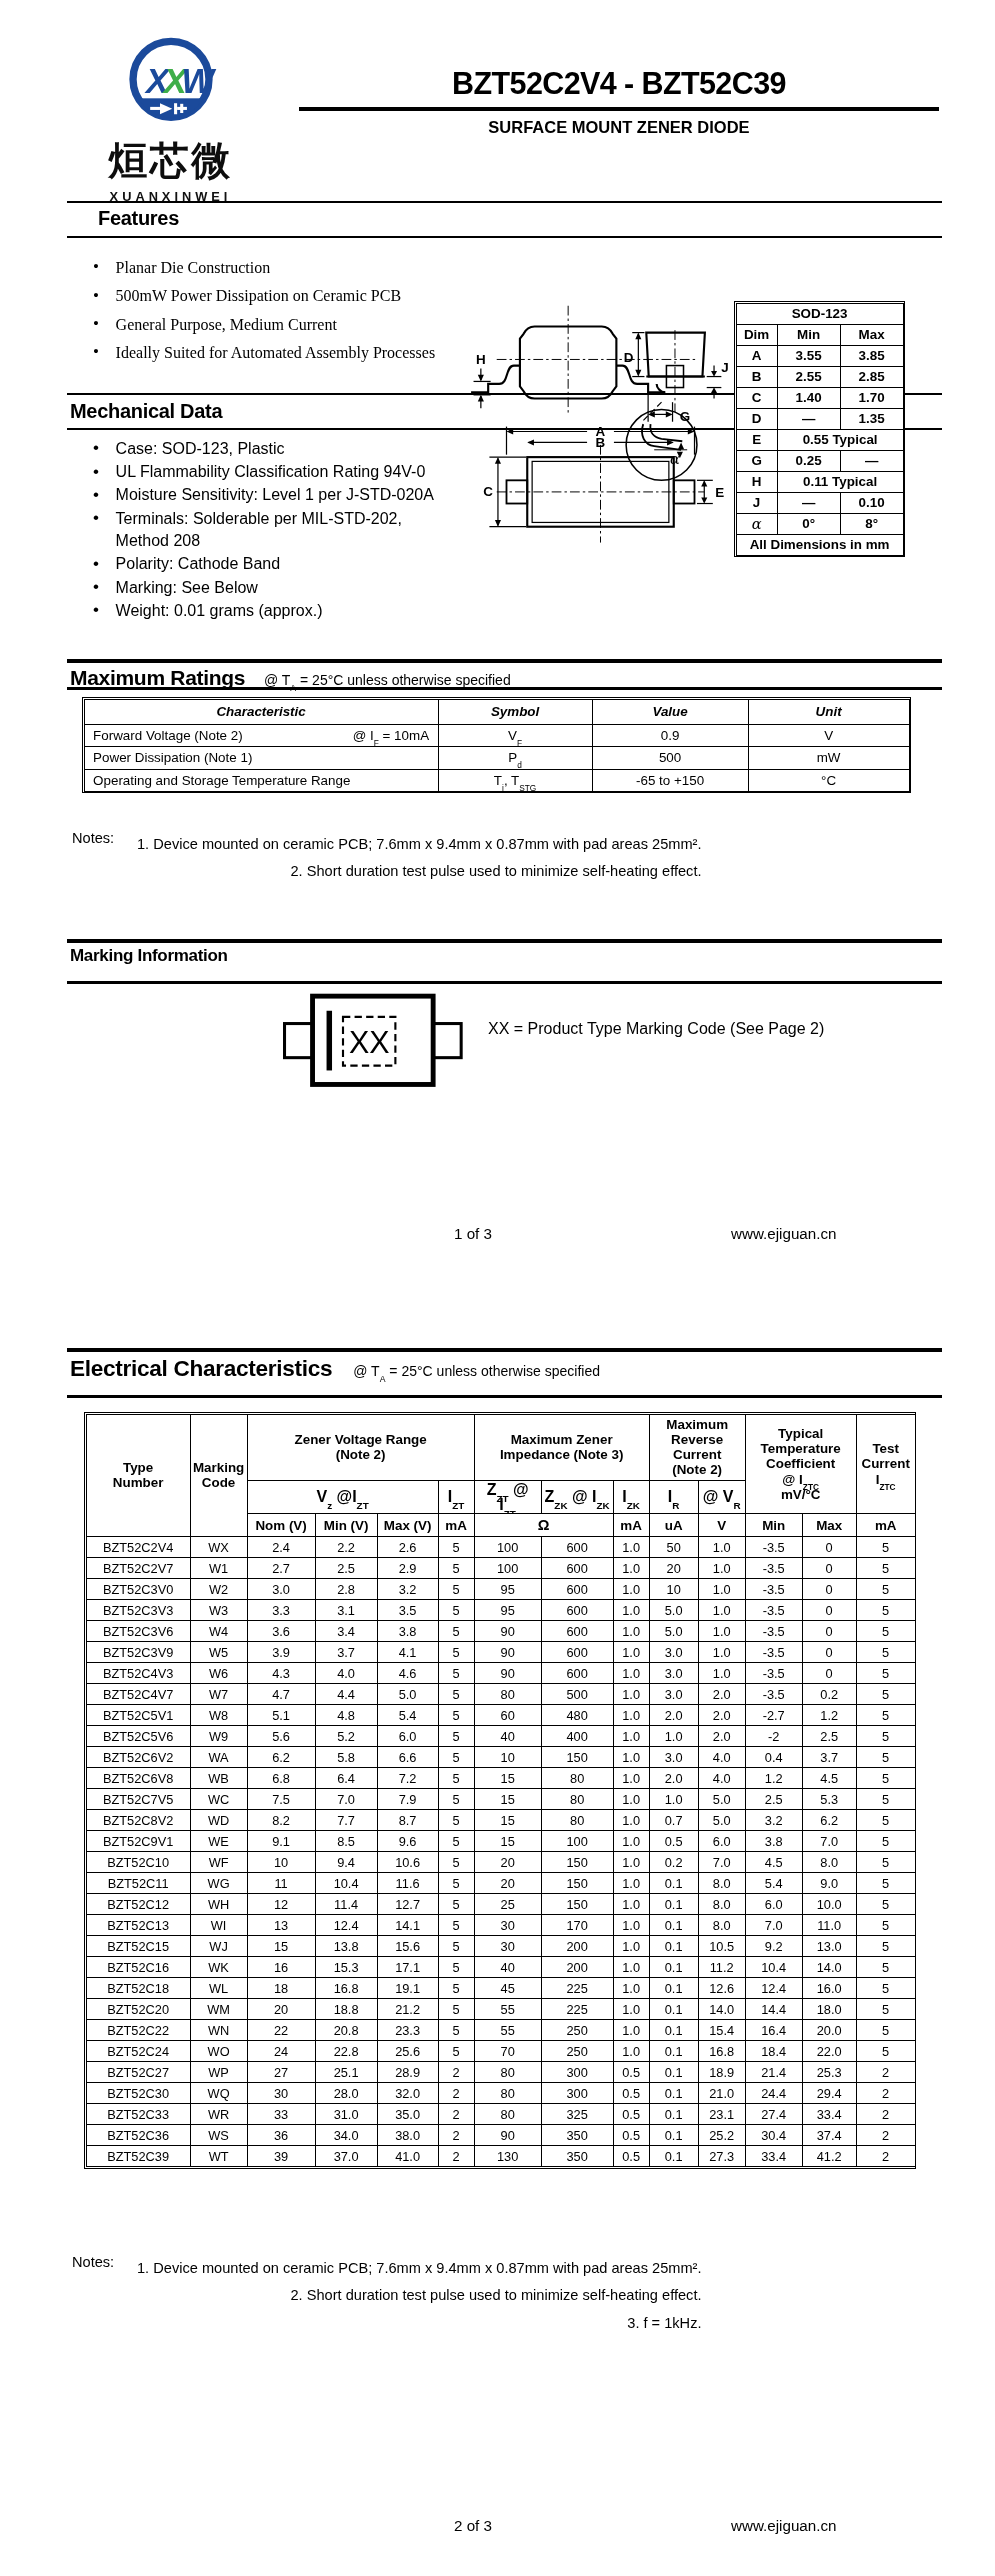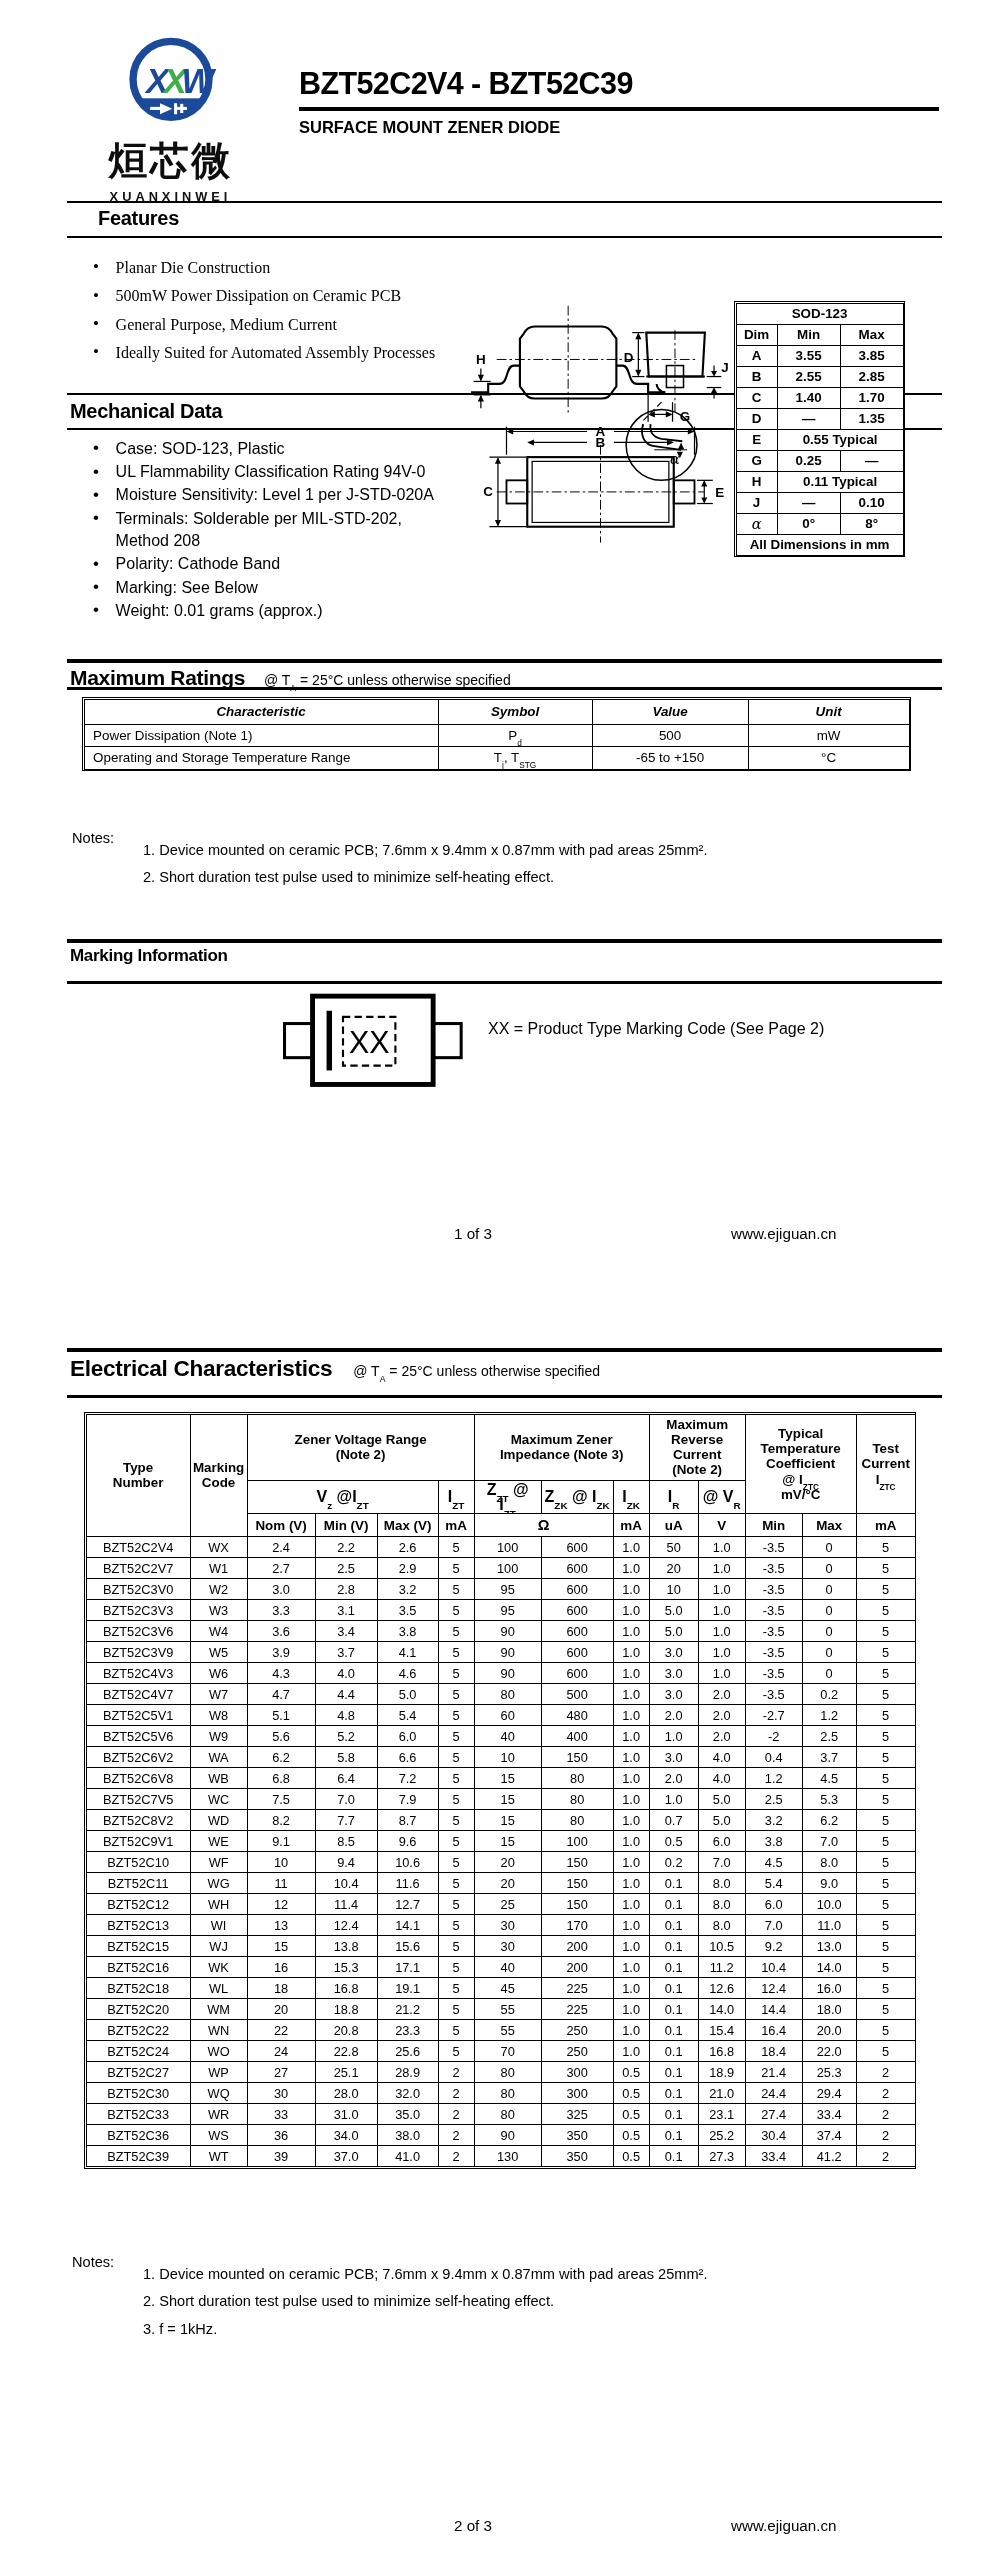--- a/index.html
+++ b/index.html
@@ -36,21 +36,21 @@
   .mr-table td.char .cwrap{display:flex;justify-content:space-between;align-items:center;}
   
   .ec-table th{font-size:13.4px;font-weight:bold;line-height:15.2px;padding:1.2px 1.8px;}
   .ec-table .subh{font-size:16px;}
   .ec-table td{font-size:12.8px;height:20px;font-weight:normal;}
   .ec-table .omega{font-size:14.6px;}
   
   .notes{font-size:14.6px;line-height:27.4px;}
   .notes .nwrap{display:flex;align-items:flex-start;}
   .notes .nlabel{width:59px;flex:none;}
-  ol.notes-list{list-style:none;margin:12px;padding:0;}
+  ol.notes-list{list-style:none;margin:6px;padding:0;text-align:right;}
   .footer-txt{font-size:15.2px;}
 </style>
 </head>
 <body>
 
 <div class="sheet">
 
   <div class="abs" style="left:91px;top:34px;width:159px;text-align:center;">
     <svg width="98" height="98" viewBox="0 0 160 160">
       <circle cx="80" cy="74" r="62" fill="none" stroke="#1b4a9b" stroke-width="12"></circle>
@@ -66,21 +66,21 @@
         <rect x="95" y="114" width="5" height="15" fill="#fff"></rect>
       </g>
       <text x="39" y="96" font-family="Liberation Sans,sans-serif" font-size="56" font-weight="bold" font-style="italic" fill="#1b4a9b">X</text>
       <text x="68" y="96" font-family="Liberation Sans,sans-serif" font-size="56" font-weight="bold" font-style="italic" fill="#3fae49">X</text>
       <text x="97" y="96" font-family="Liberation Sans,sans-serif" font-size="56" font-weight="bold" font-style="italic" fill="#1b4a9b">W</text>
     </svg>
     <div class="logo-cn">烜芯微</div>
     <div class="logo-en">XUANXINWEI</div>
   </div>
 
-  <div class="abs" style="right:56px;top:66px;text-align:left;">
+  <div class="abs" style="right:56px;top:66px;text-align:center;">
     <div class="title">BZT52C2V4 - BZT52C39</div>
     <div style="height:3.7px;background:#000;width:640px;margin-top:6.1px;"></div>
     <div class="subtitle" style="margin-top:7.3px;">SURFACE MOUNT ZENER DIODE</div>
   </div>
 
   <div class="rule" style="left:67px;top:201px;width:875px;height:2.4px;"></div>
   <div class="abs sec-h" style="left:70px;top:207px;font-size:20px;margin-left:28px;">Features</div>
   <div class="rule" style="left:67px;top:236px;width:875px;height:1.8px;"></div>
   <ul class="bullets feat abs" style="left:93px;top:256px;width:390px;">
       <li>Planar Die Construction</li>
@@ -306,20 +306,31 @@
         </colgroup>
       <thead>
         <tr>
           <th>Characteristic</th>
           <th>Symbol</th>
           <th>Value</th>
           <th>Unit</th>
         </tr>
       </thead>
       <tbody id="mr-body">
+          <tr>
+            <td class="char">
+              <div class="cwrap">
+                <span>Forward Voltage (Note 2)</span>
+                <span>@ I<sub>F</sub> = 10mA</span>
+              </div>
+            </td>
+            <td>V<sub>F</sub></td>
+            <td>0.9</td>
+            <td>V</td>
+          </tr>
           <tr>
             <td class="char">
               <div class="cwrap">
                 <span>Power Dissipation (Note 1)</span>
               </div>
             </td>
             <td>P<sub>d</sub></td>
             <td>500</td>
             <td>mW</td>
           </tr>

